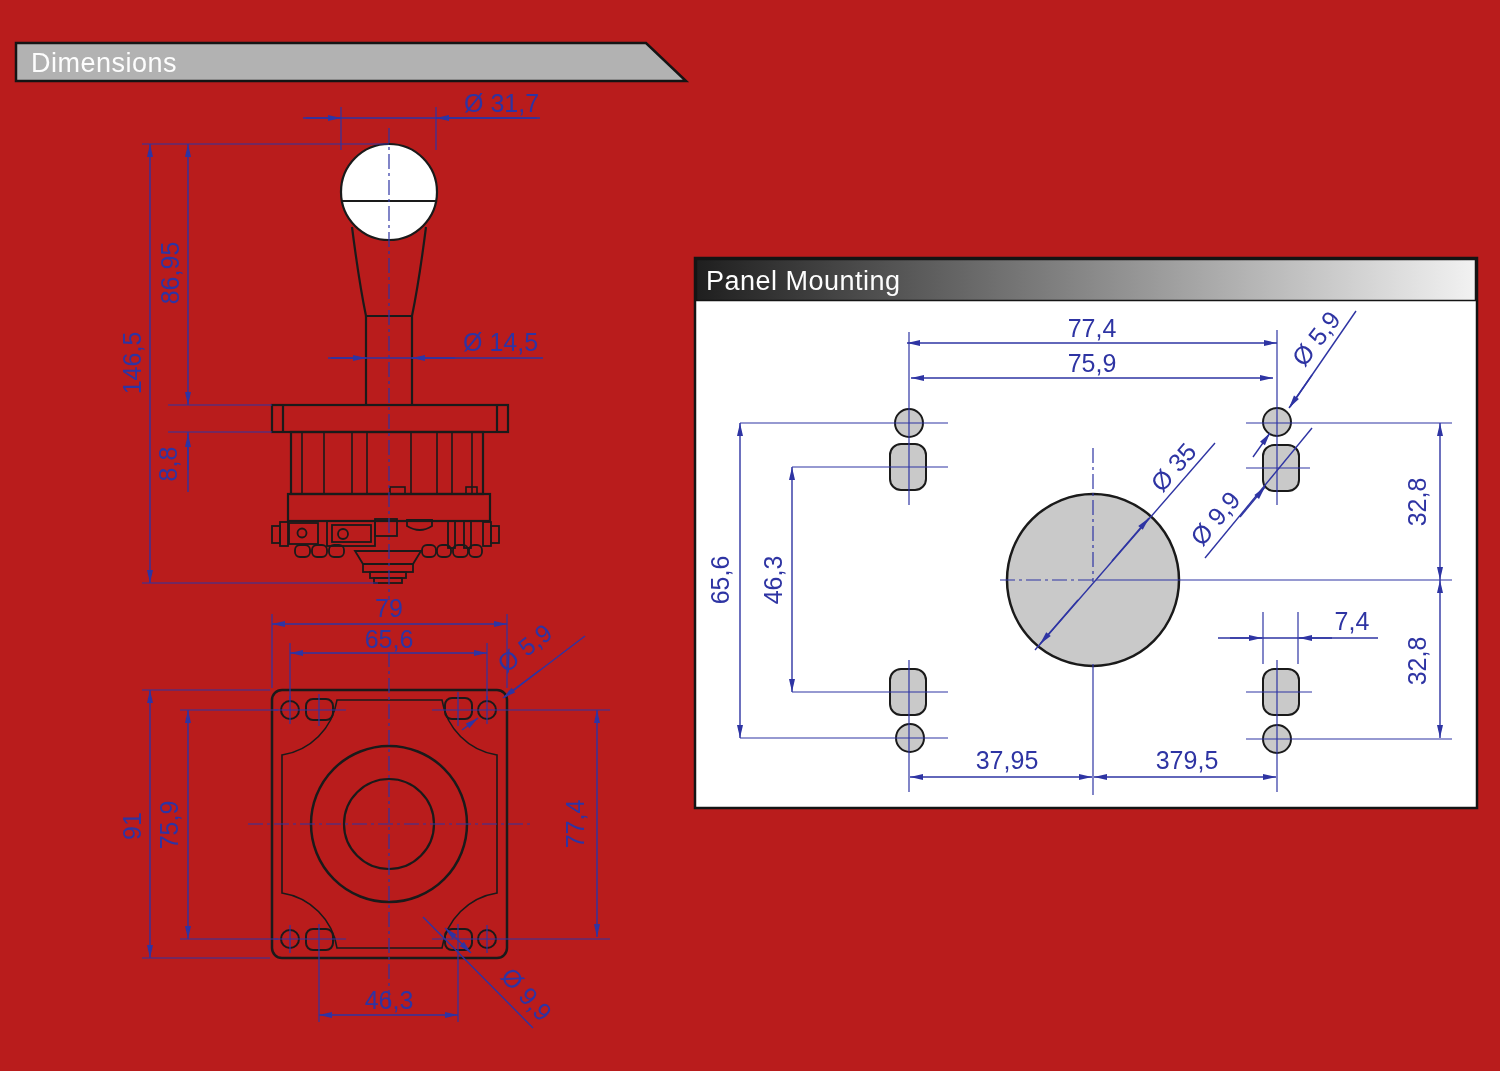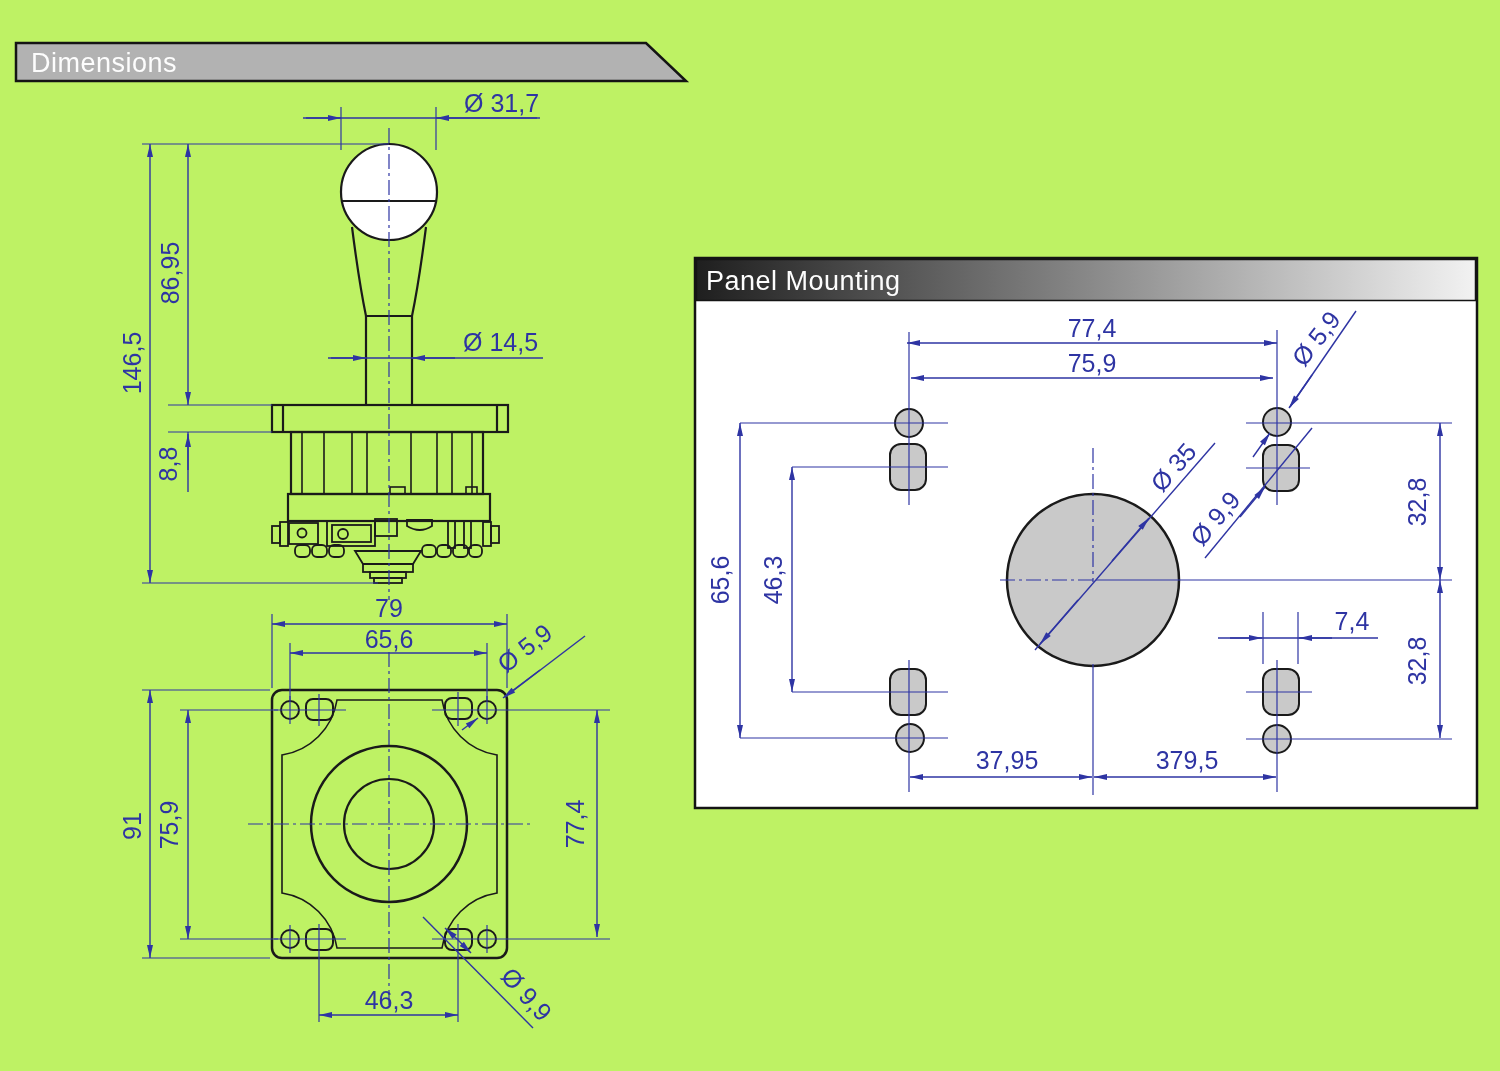--- a/index.html
+++ b/index.html
@@ -1,16 +1,16 @@
 <!DOCTYPE html>
 <html><head>
 <meta charset="utf-8">
 <style>
   html,body{margin:0;padding:0;background:#ffffff;}
-  .stage{position:relative;width:1500px;height:1071px;background:#bef264;overflow:hidden;
+  .stage{position:relative;width:1500px;height:1071px;background:#b91c1c;overflow:hidden;
          font-family:"Liberation Sans", sans-serif;}
   svg{position:absolute;left:0;top:0;}
   text{font-family:"Liberation Sans", sans-serif;}
   .dimtxt{fill:#2e34a3;font-size:25px;}
   .hdrtxt{fill:#fdfdfd;font-size:27px;letter-spacing:0.5px;}
   .blk{stroke:#1a1a1a;fill:none;}
   .blu{stroke:#2e34a3;fill:none;stroke-width:1.4;}
   .ext{stroke:#2e34a3;fill:none;stroke-width:1.2;}
   .cl{stroke:#2e34a3;fill:none;stroke-width:1.2;stroke-dasharray:15 4 3 4;}
 </style>

